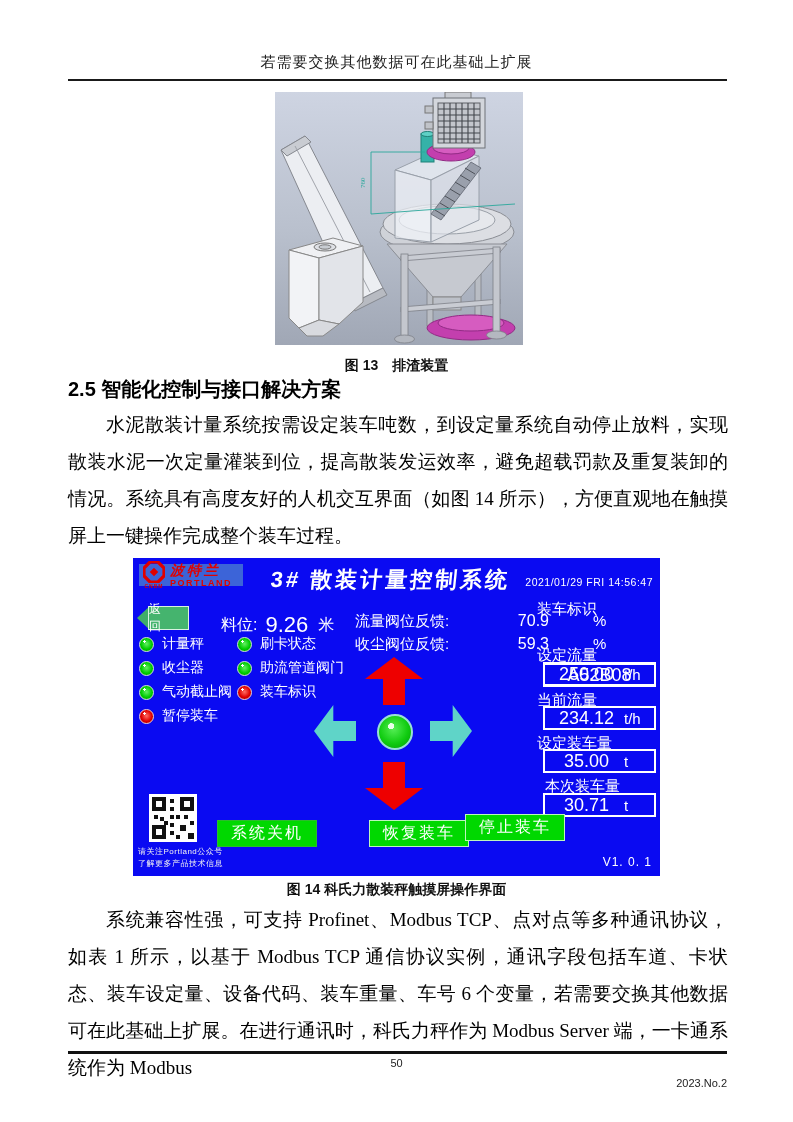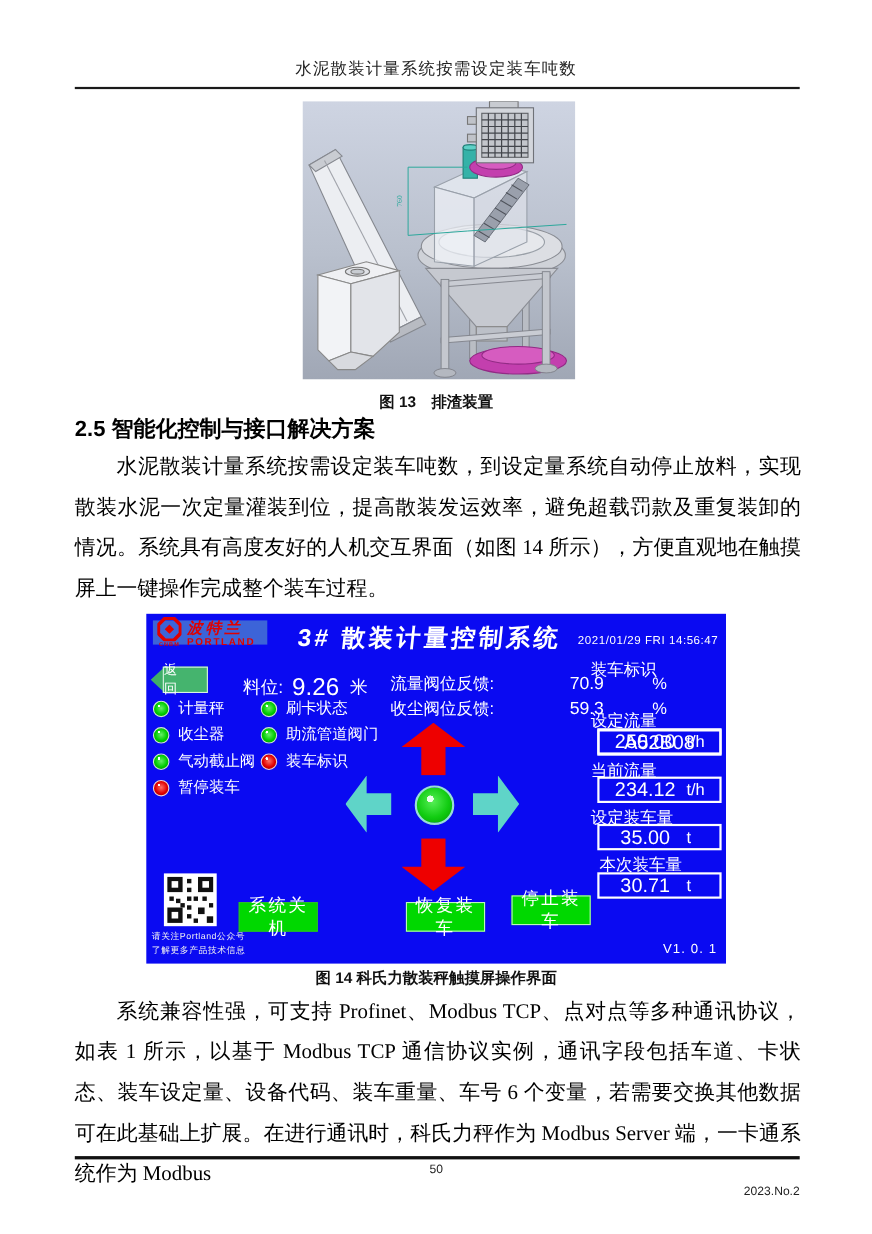--- a/index.html
+++ b/index.html
@@ -93,32 +93,32 @@
   .rp-box .val{flex:1;text-align:center;}
   .rp-box .unit{width:26px;text-align:left;font-size:15px;}
   .rp-box.noun .val{text-align:center;}
 
   .qr{position:absolute;left:16px;top:236px;width:48px;height:48px;background:#fff;padding:3px;}
   .qr-cap{position:absolute;left:5px;font-size:8px;color:#f2f2f2;letter-spacing:.5px;}
   .qc1{top:288px;} .qc2{top:300px;}
 
   .hmi-btn{position:absolute;height:27px;background:#00d800;color:#fff;border:1px solid #bdf5bd;
            font-size:16px;letter-spacing:2px;display:flex;align-items:center;justify-content:center;
-           width:72px;cursor:pointer;font-family:Liberation Mono, monospace;}
+           width:100px;cursor:pointer;font-family:Liberation Mono, monospace;}
   .b1{left:84px;top:262px;border-color:#2cbb2c;}
   .b2{left:236px;top:262px;}
   .b3{left:332px;top:256px;}
   .version{position:absolute;right:8px;top:297px;font-size:12px;letter-spacing:1px;}
 </style>
 </head>
 <body>
 
 <div class="page">
 
-  <div class="header-title">水泥散装计量系统按需设定装车吨数</div>
+  <div class="header-title">若需要交换其他数据可在此基础上扩展</div>
   <div class="header-rule"></div>
 
   <div class="fig13">
     <svg width="248" height="253" viewBox="0 0 248 253">
       <defs>
         <linearGradient id="bgG" x1="0" y1="0" x2="0" y2="1">
           <stop offset="0" stop-color="#ced4e2"></stop>
             <stop offset="0.55" stop-color="#b9c0cd"></stop>
             <stop offset="1" stop-color="#a0a7b5"></stop>
         </linearGradient>

